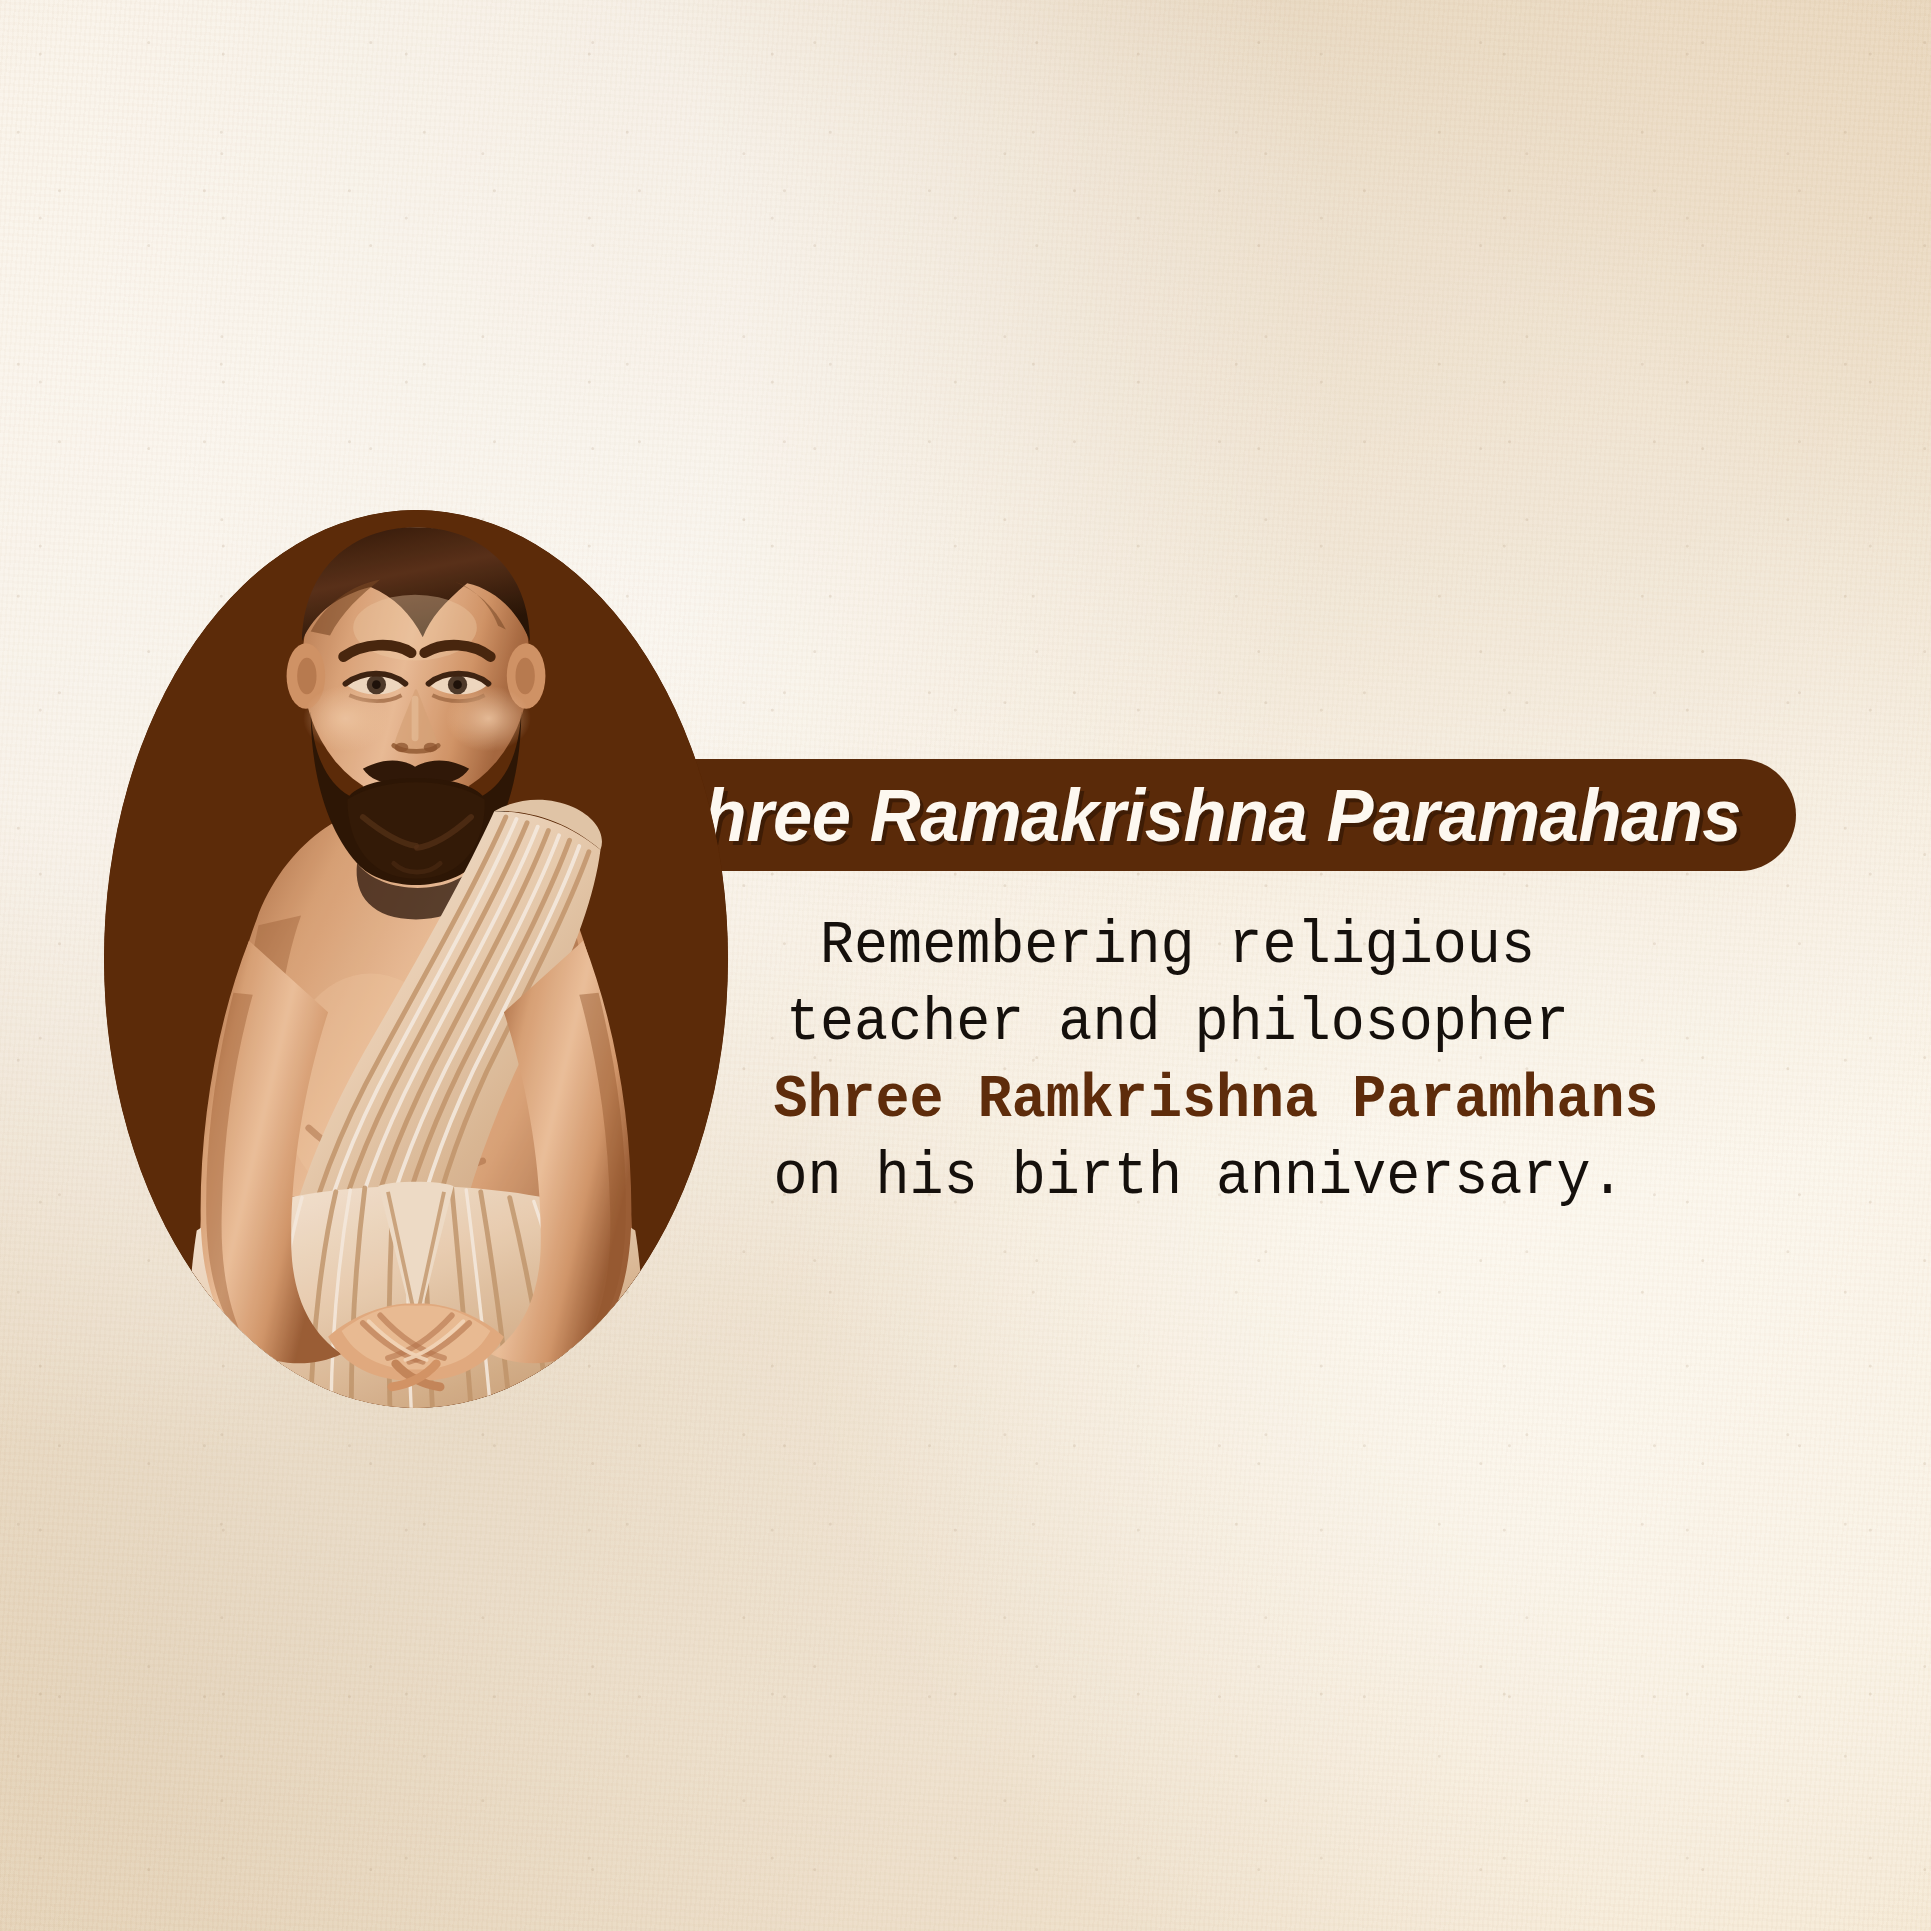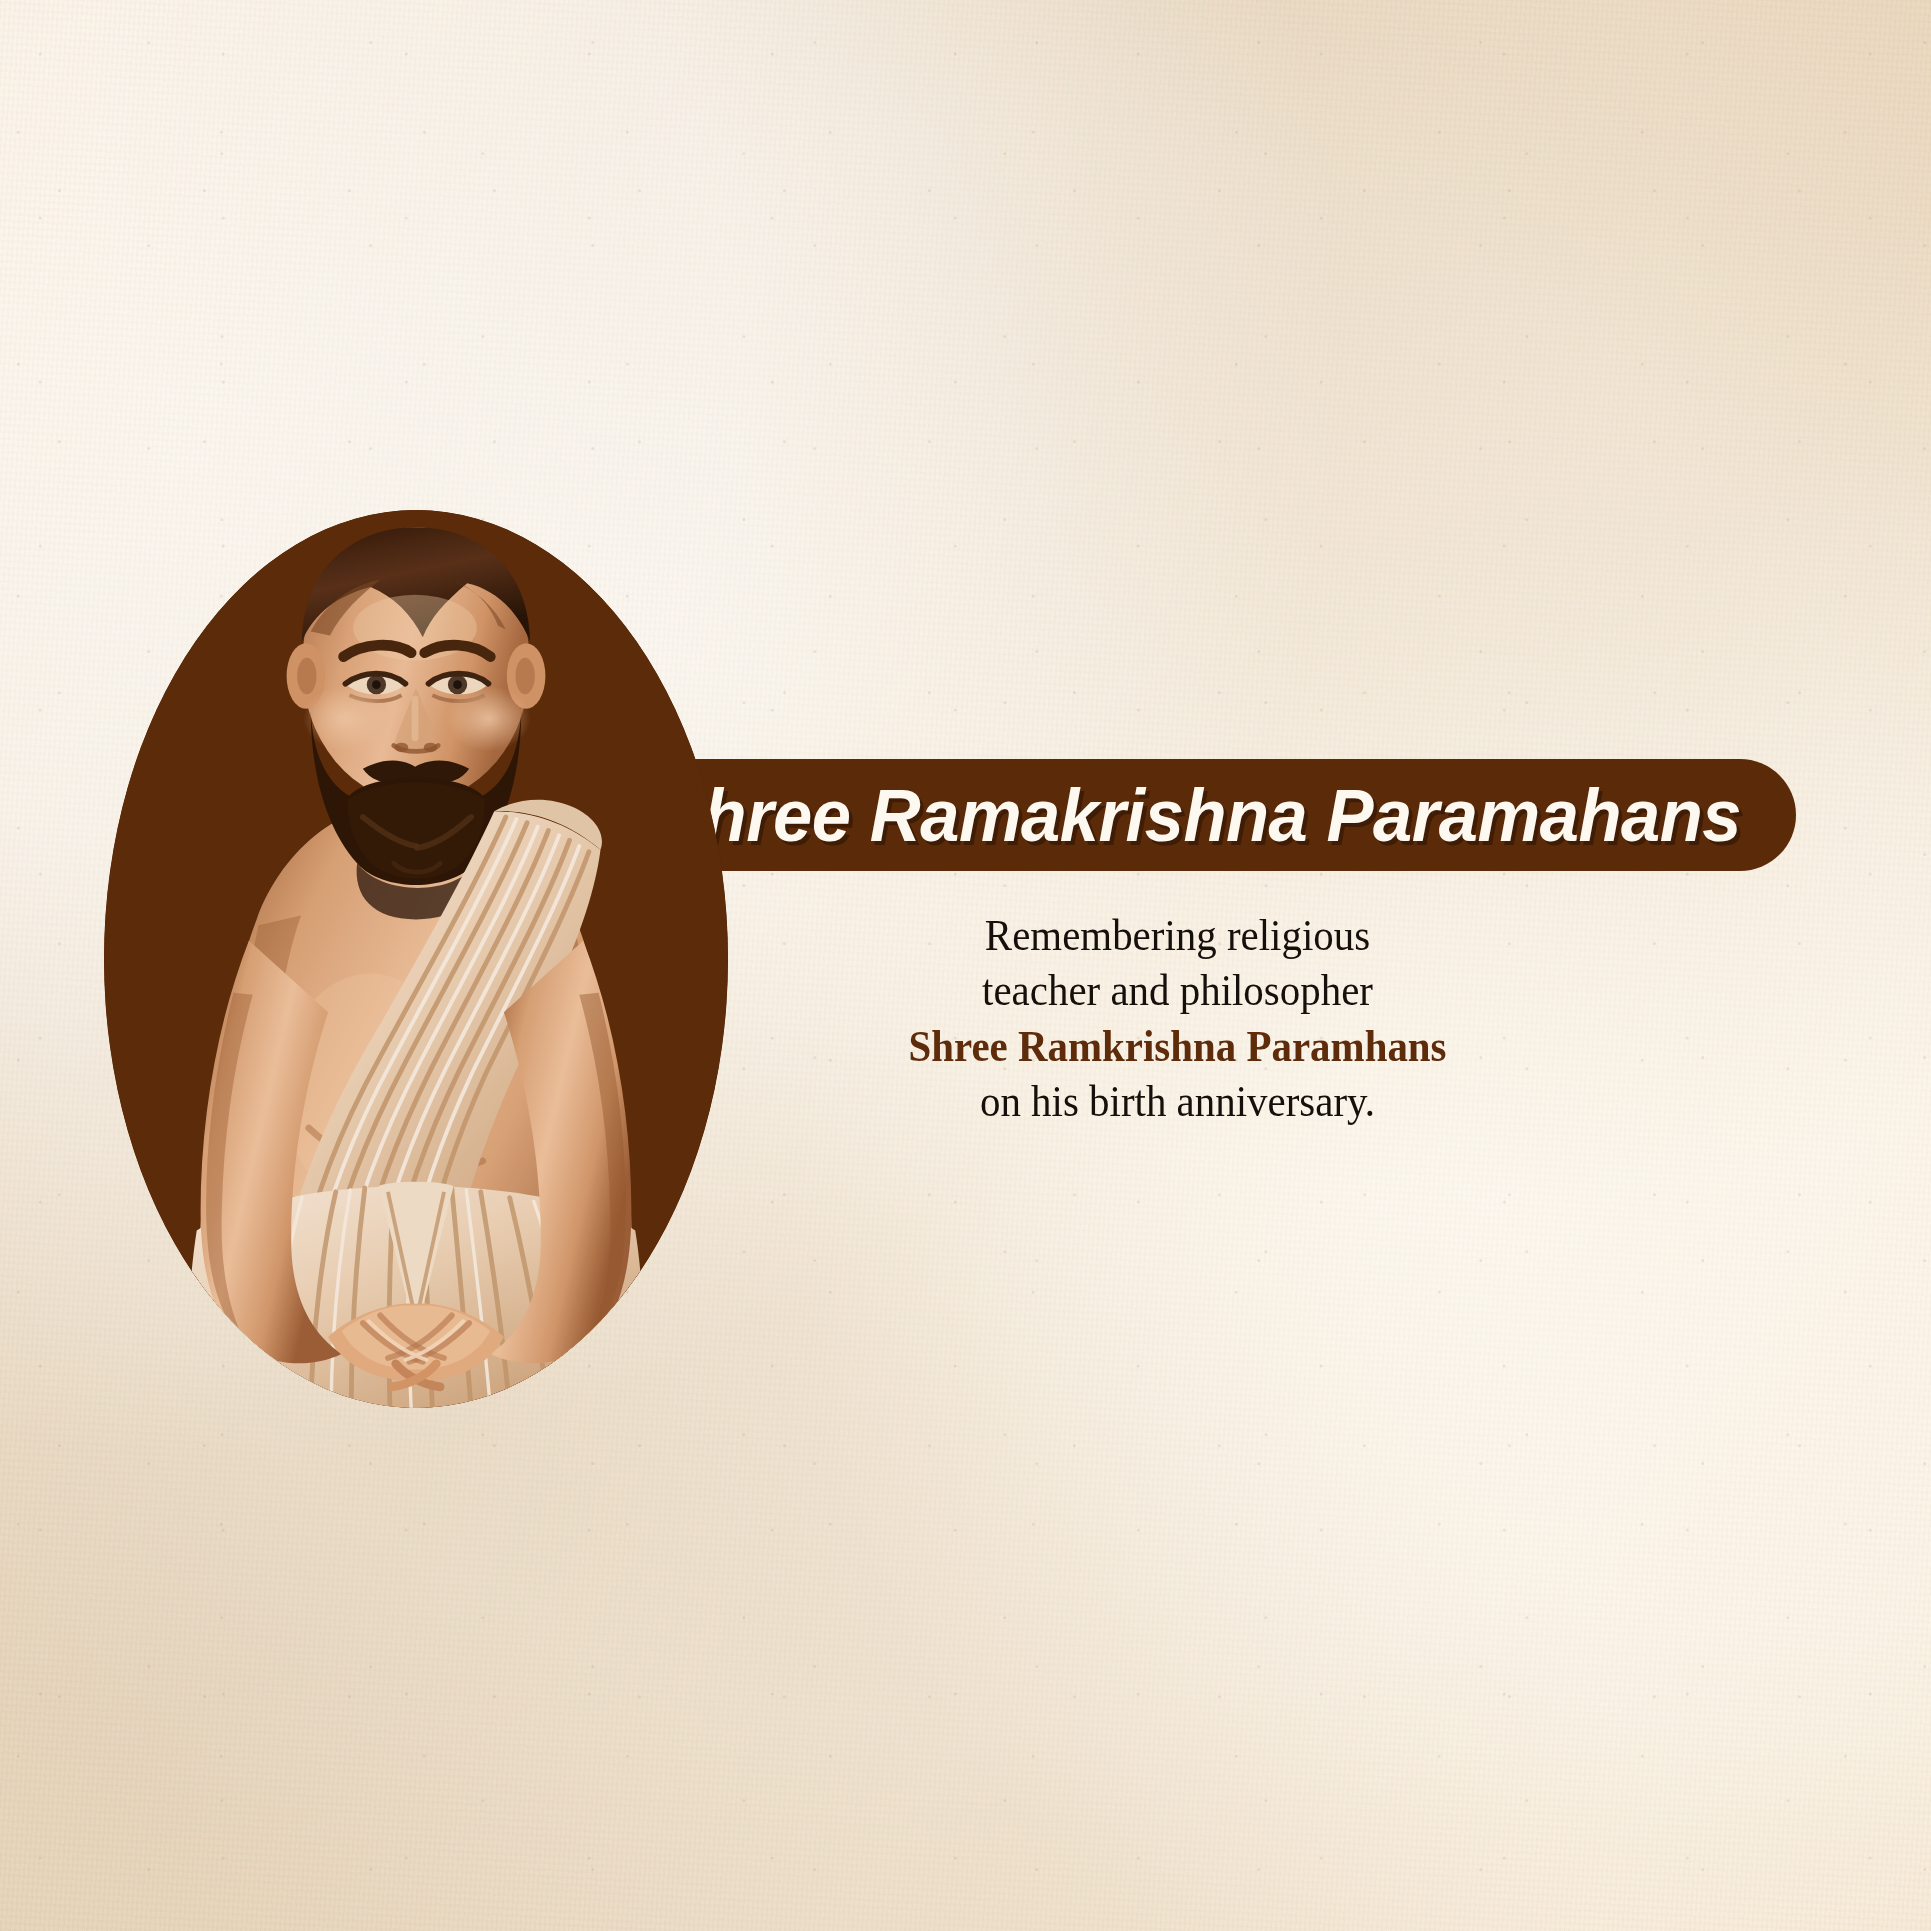--- a/index.html
+++ b/index.html
@@ -104,22 +104,22 @@
   }
 
   
   #body-copy {
     position: absolute;
     left: 743px;
     top: 908px;
     width: 869px;
     z-index: 4;
     text-align: center;
-    font-family: Liberation Serif, serif;
-    font-size: 44px;
+    font-family: Liberation Mono, monospace;
+    font-size: 61px;
     line-height: 1.26;
     color: #15100c;
   }
   #body-copy .ln {
     display: block;
     white-space: nowrap;
     transform: scaleX(.93);
   }
   #body-copy .accent {
     color: #5e2c0b;

